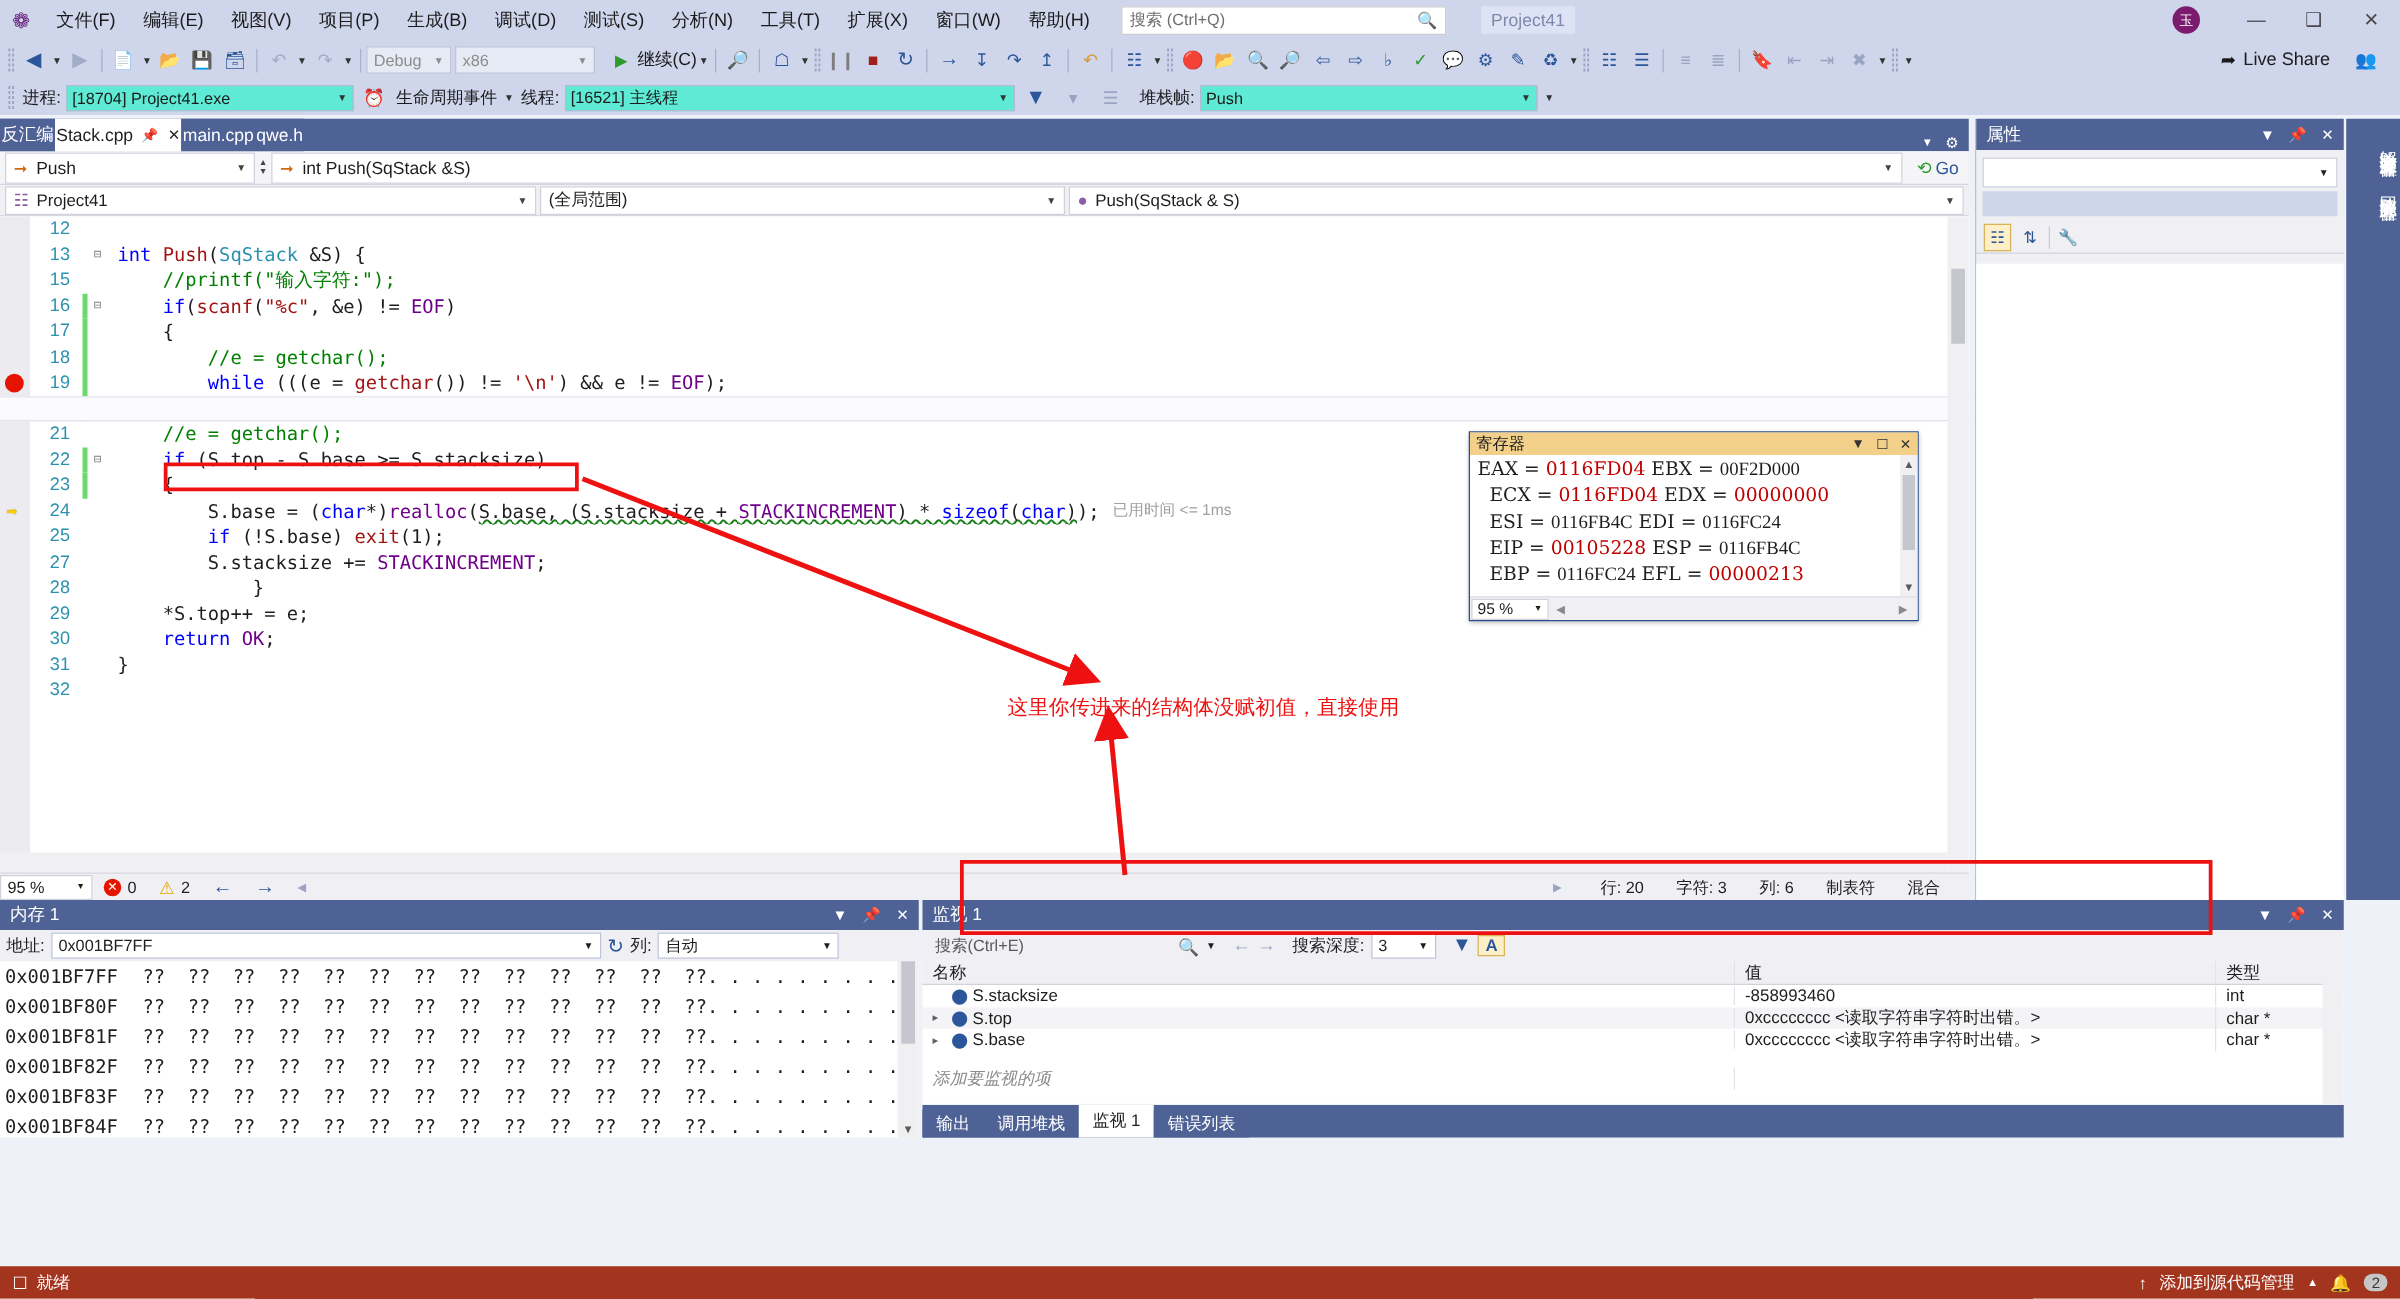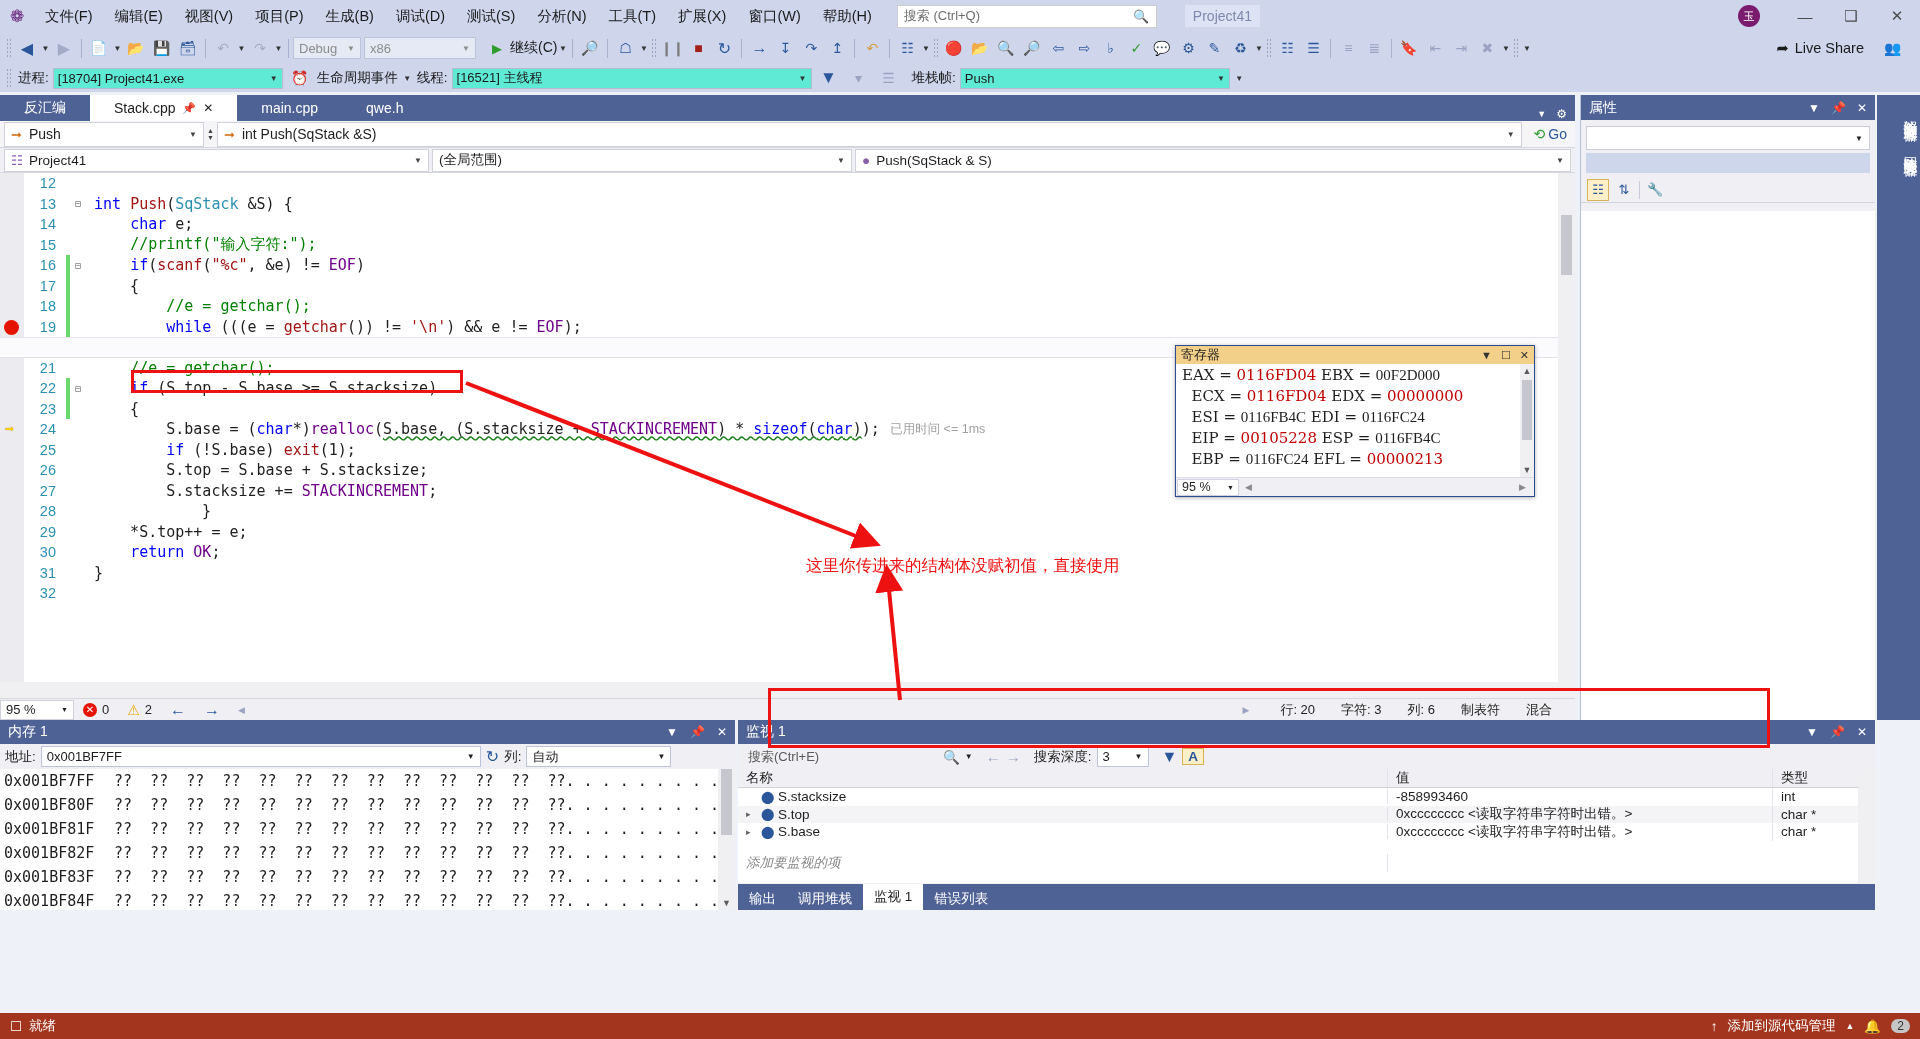--- a/index.html
+++ b/index.html
@@ -60,21 +60,21 @@
   .dlabel { color:#1b1b1b; }
   .dcombo { height:21px; border:1px solid #b3bad2; background:#5eead4; display:flex; align-items:center;
             padding:0 4px; font-size:13px; color:#1b1b1b; }
   .dcombo .dv { flex:1; white-space:nowrap; overflow:hidden; }
   .dcombo .da { font-size:8px; color:#333; margin-left:8px; }
   
   #main { position:absolute; top:95px; left:0; width:1920px; height:920px; }
   
   #editor-col { position:absolute; left:0; top:0; width:1575px; height:625px; }
   #tabstrip { height:26px; background:#4f6296; display:flex; align-items:flex-end; }
-  .etab { height:26px; display:flex; align-items:center; padding:0 24px; color:#fff;
+  .etab { height:26px; display:flex; align-items:center; padding:0 1px; color:#fff;
           font-size:14px; background:#4f6296; gap:7px; }
   .etab.active { background:#fff; color:#1e1e1e; }
   .etab .pin { font-size:11px; }
   .etab .x { font-size:12px; }
   #tabstrip-right { margin-left:auto; display:flex; align-items:center; gap:10px; padding-right:8px; color:#fff; }
   #navbar1 { height:27px; background:#f5f5f7; display:flex; align-items:center; border-bottom:1px solid #d6d6de; }
   #navbar1 .nb-combo { height:25px; border:1px solid #cfd2dd; background:#fff; display:flex;
       align-items:center; padding:0 6px; font-size:14px; gap:7px; }
   #navbar1 .arrow { color:#d06a10; font-size:13px; }
   .nb-caret { font-size:8px; color:#444; margin-left:auto; padding-left:8px; }
@@ -402,33 +402,31 @@
         <span>Push(SqStack &amp; S)</span>
         <span class="nb-caret">▼</span>
       </div>
     </div>
 
     <div id="codewrap">
       <div id="gutter-indic"></div>
       <div id="code-lines">
           <div class="cline" style="position: relative;"><span class="lnum">12</span><span class="chgbar"></span><span class="fold"></span><span class="ctext"></span></div>
           <div class="cline" style="position: relative;"><span class="lnum">13</span><span class="chgbar"></span><span class="fold">⊟</span><span class="ctext"><span class="kw">int</span> <span class="fn">Push</span>(<span class="typ">SqStack</span> &amp;S) {</span></div>
-          <div class="cline" style="position: relative;"><span class="lnum">14</span><span class="chgbar"></span><span class="fold"></span><span class="ctext">    <span class="kw">char</span> e;</span></div>
           <div class="cline" style="position: relative;"><span class="lnum">15</span><span class="chgbar"></span><span class="fold"></span><span class="ctext">    <span class="cm">//printf("输入字符:");</span></span></div>
           <div class="cline" style="position: relative;"><span class="lnum">16</span><span class="chgbar chg-green"></span><span class="fold">⊟</span><span class="ctext">    <span class="kw">if</span>(<span class="fn">scanf</span>(<span class="str">"%c"</span>, &amp;e) != <span class="mac">EOF</span>)</span></div>
           <div class="cline" style="position: relative;"><span class="lnum">17</span><span class="chgbar chg-green"></span><span class="fold"></span><span class="ctext">    {</span></div>
           <div class="cline" style="position: relative;"><span class="lnum">18</span><span class="chgbar chg-green"></span><span class="fold"></span><span class="ctext">        <span class="cm">//e = getchar();</span></span></div>
           <div class="cline" style="position: relative;"><div class="bp-dot" style="top: 3px;"></div><span class="lnum">19</span><span class="chgbar chg-green"></span><span class="fold"></span><span class="ctext">        <span class="kw">while</span> (((e = <span class="fn">getchar</span>()) != <span class="str">'\n'</span>) &amp;&amp; e != <span class="mac">EOF</span>);</span></div>
           <div class="cline" style="position: relative;"><div class="hl-row" style="top: 0px;"></div><span class="lnum">20</span><span class="chgbar chg-green"></span><span class="fold"></span><span class="ctext">    }</span></div>
           <div class="cline" style="position: relative;"><span class="lnum">21</span><span class="chgbar"></span><span class="fold"></span><span class="ctext">    <span class="cm">//e = getchar();</span></span></div>
           <div class="cline" style="position: relative;"><span class="lnum">22</span><span class="chgbar chg-green"></span><span class="fold">⊟</span><span class="ctext">    <span class="kw">if</span> (S.top - S.base &gt;= S.stacksize)</span></div>
           <div class="cline" style="position: relative;"><span class="lnum">23</span><span class="chgbar chg-green"></span><span class="fold"></span><span class="ctext">    {</span></div>
           <div class="cline" style="position: relative;"><div class="cur-arrow" style="top: 1px;">➡</div><span class="lnum">24</span><span class="chgbar"></span><span class="fold"></span><span class="ctext">        S.base = (<span class="kw">char</span>*)<span class="mac">realloc</span>(<span class="squiggle">S.base, (S.stacksize + <span class="mac">STACKINCREMENT</span>) * <span class="kw">sizeof</span>(<span class="kw">char</span>)</span>);</span><span id="elapsed">&nbsp;&nbsp;&nbsp;已用时间 &lt;= 1ms</span></div>
           <div class="cline" style="position: relative;"><span class="lnum">25</span><span class="chgbar"></span><span class="fold"></span><span class="ctext">        <span class="kw">if</span> (!S.base) <span class="fn">exit</span>(1);</span></div>
-          <div class="cline" style="position: relative;"><span class="lnum">26</span><span class="chgbar"></span><span class="fold"></span><span class="ctext">        S.top = S.base + S.stacksize;</span></div>
           <div class="cline" style="position: relative;"><span class="lnum">27</span><span class="chgbar"></span><span class="fold"></span><span class="ctext">        S.stacksize += <span class="mac">STACKINCREMENT</span>;</span></div>
           <div class="cline" style="position: relative; gap: 24px;"><span class="lnum">28</span><span class="chgbar"></span><span class="fold"></span><span class="ctext">    }</span></div>
           <div class="cline" style="position: relative;"><span class="lnum">29</span><span class="chgbar"></span><span class="fold"></span><span class="ctext">    *S.top++ = e;</span></div>
           <div class="cline" style="position: relative;"><span class="lnum">30</span><span class="chgbar"></span><span class="fold"></span><span class="ctext">    <span class="kw">return</span> <span class="mac">OK</span>;</span></div>
           <div class="cline" style="position: relative;"><span class="lnum">31</span><span class="chgbar"></span><span class="fold"></span><span class="ctext">}</span></div>
           <div class="cline" style="position: relative;"><span class="lnum">32</span><span class="chgbar"></span><span class="fold"></span><span class="ctext"></span></div>
         </div>
       <div id="vscroll">
           <div class="thumb"></div>
         </div>

